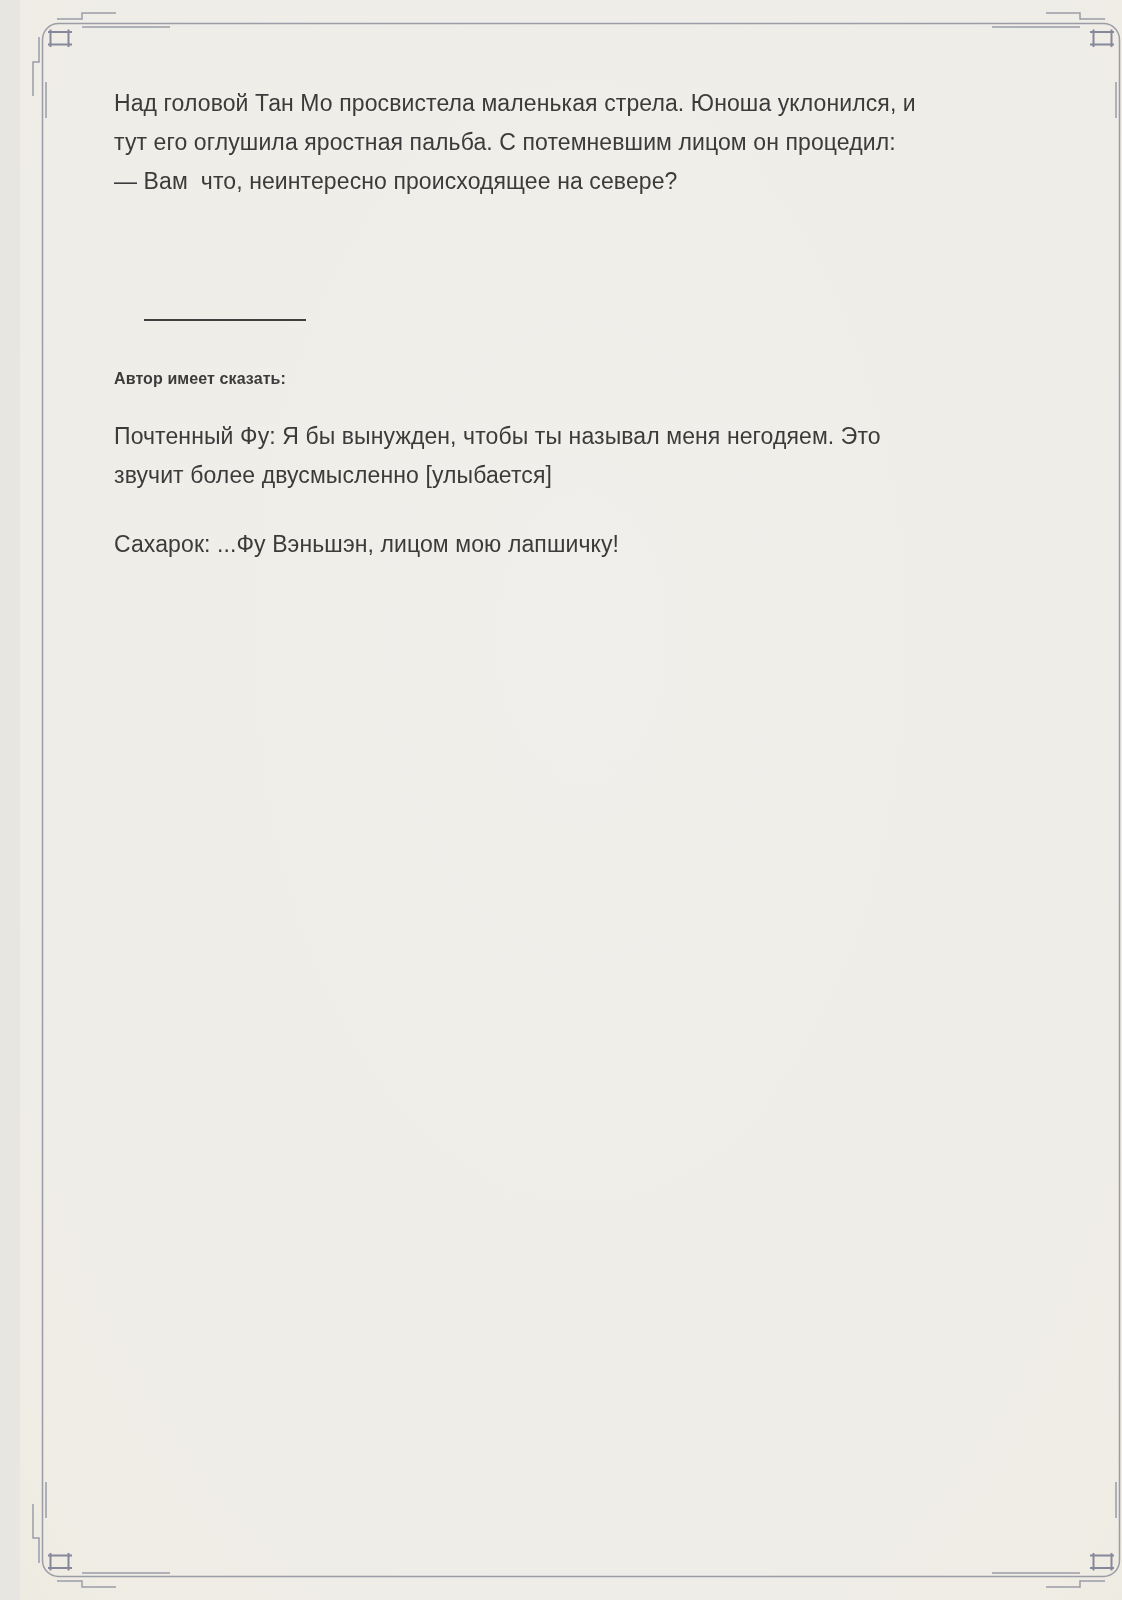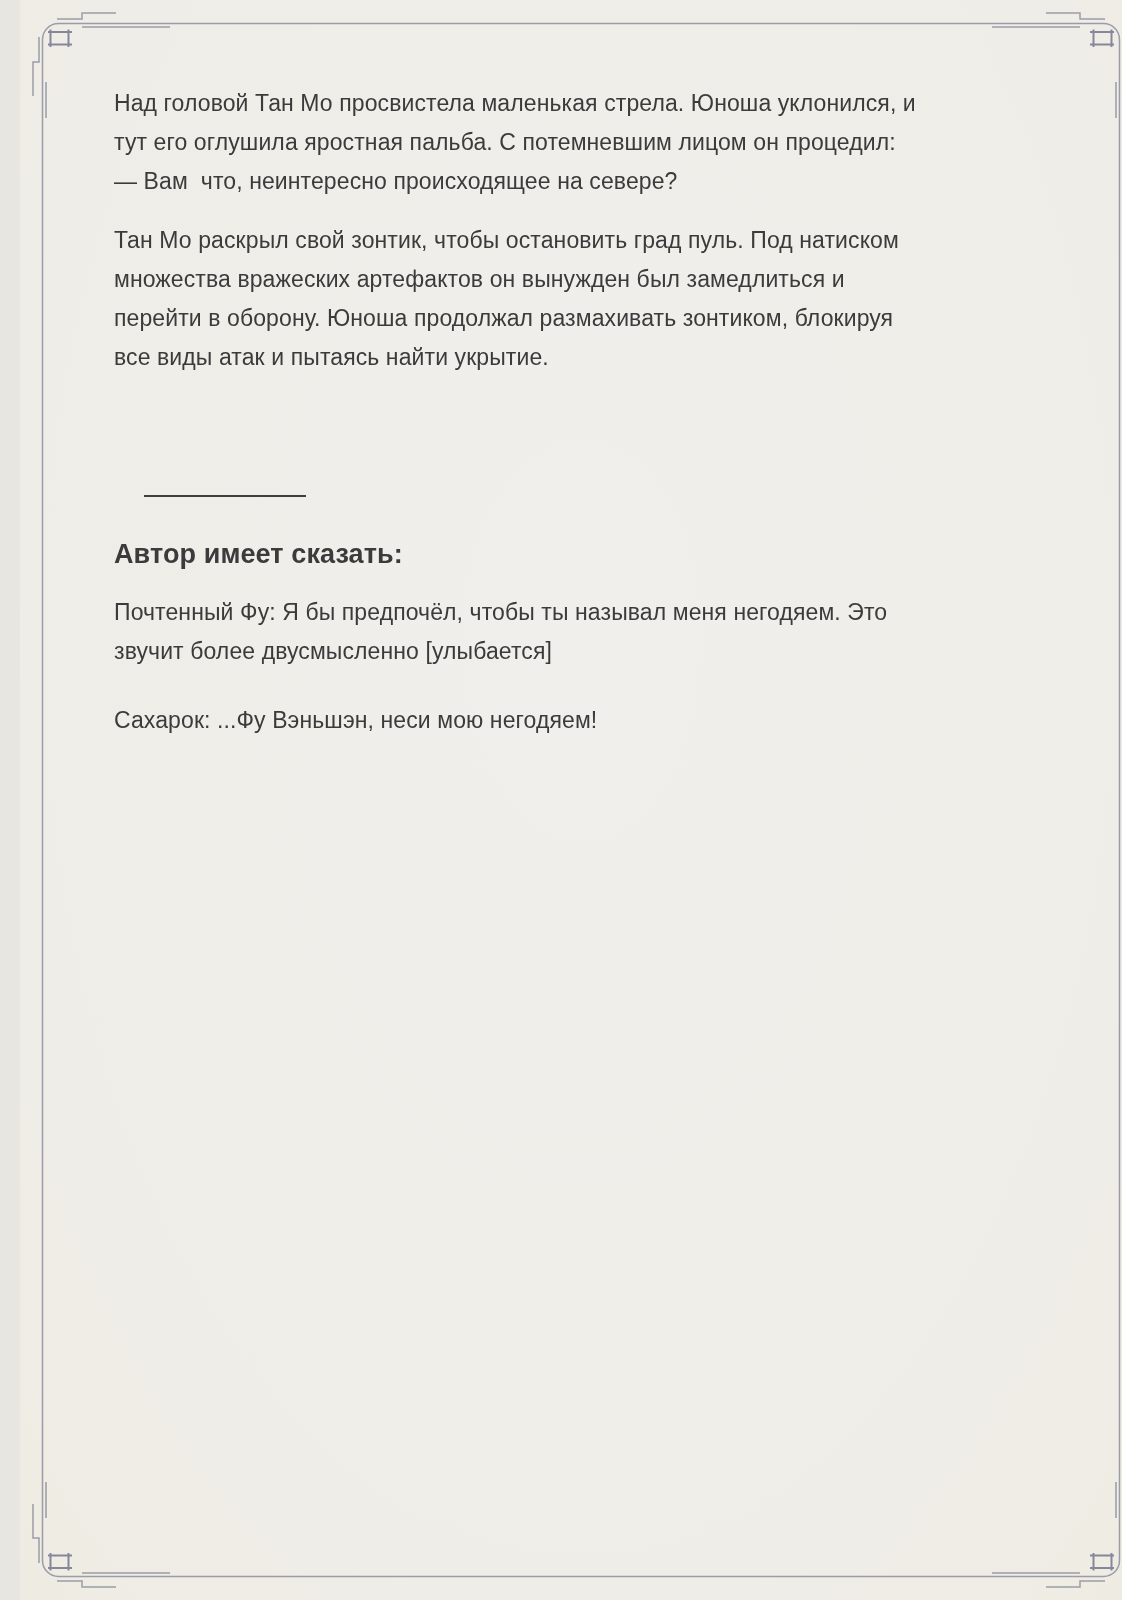--- a/index.html
+++ b/index.html
@@ -34,21 +34,21 @@
     white-space: pre;
   }
   .divider {
     height: 0;
     width: 162px;
     border-top: 2px solid #3f3f3f;
     margin: 118px 0 0 30px;
   }
   .author-heading {
     font-weight: bold;
-    font-size: 27px;
+    font-size: 16px;
     line-height: 39px;
     margin: 38px 0 19px 0;
   }
   .note {
     margin: 0 0 30px 0;
     white-space: pre;
   }
 </style>
 </head>
 <body>
@@ -75,32 +75,28 @@
     <use href="#corner-ornament" transform="translate(0,1600) scale(1,-1)"></use>
     <use href="#corner-ornament" transform="translate(1122,1600) scale(-1,-1)"></use>
   </svg>
 
   <div class="content">
 
     <p class="para">Над головой Тан Мо просвистела маленькая стрела. Юноша уклонился, и
 тут его оглушила яростная пальба. С потемневшим лицом он процедил:
 — Вам  что, неинтересно происходящее на севере?</p>
 
-    <p class="para">Тан Мо раскрыл свой зонтик, чтобы остановить град пуль. Под натиском
-множества вражеских артефактов он вынужден был замедлиться и
-перейти в оборону. Юноша продолжал размахивать зонтиком, блокируя
-все виды атак и пытаясь найти укрытие.</p>
 
 
 
     <div class="divider"></div>
 
     <div class="author-heading">Автор имеет сказать:</div>
 
 
-    <p class="note">Почтенный Фу: Я бы предпочёл, чтобы ты называл меня негодяем. Это
+    <p class="note">Почтенный Фу: Я бы вынужден, чтобы ты называл меня негодяем. Это
 звучит более двусмысленно [улыбается]</p>
 
-    <p class="note">Сахарок: ...Фу Вэньшэн, неси мою негодяем!</p>
+    <p class="note">Сахарок: ...Фу Вэньшэн, лицом мою лапшичку!</p>
 
 
   </div>
 </div>
 
 </body></html>

